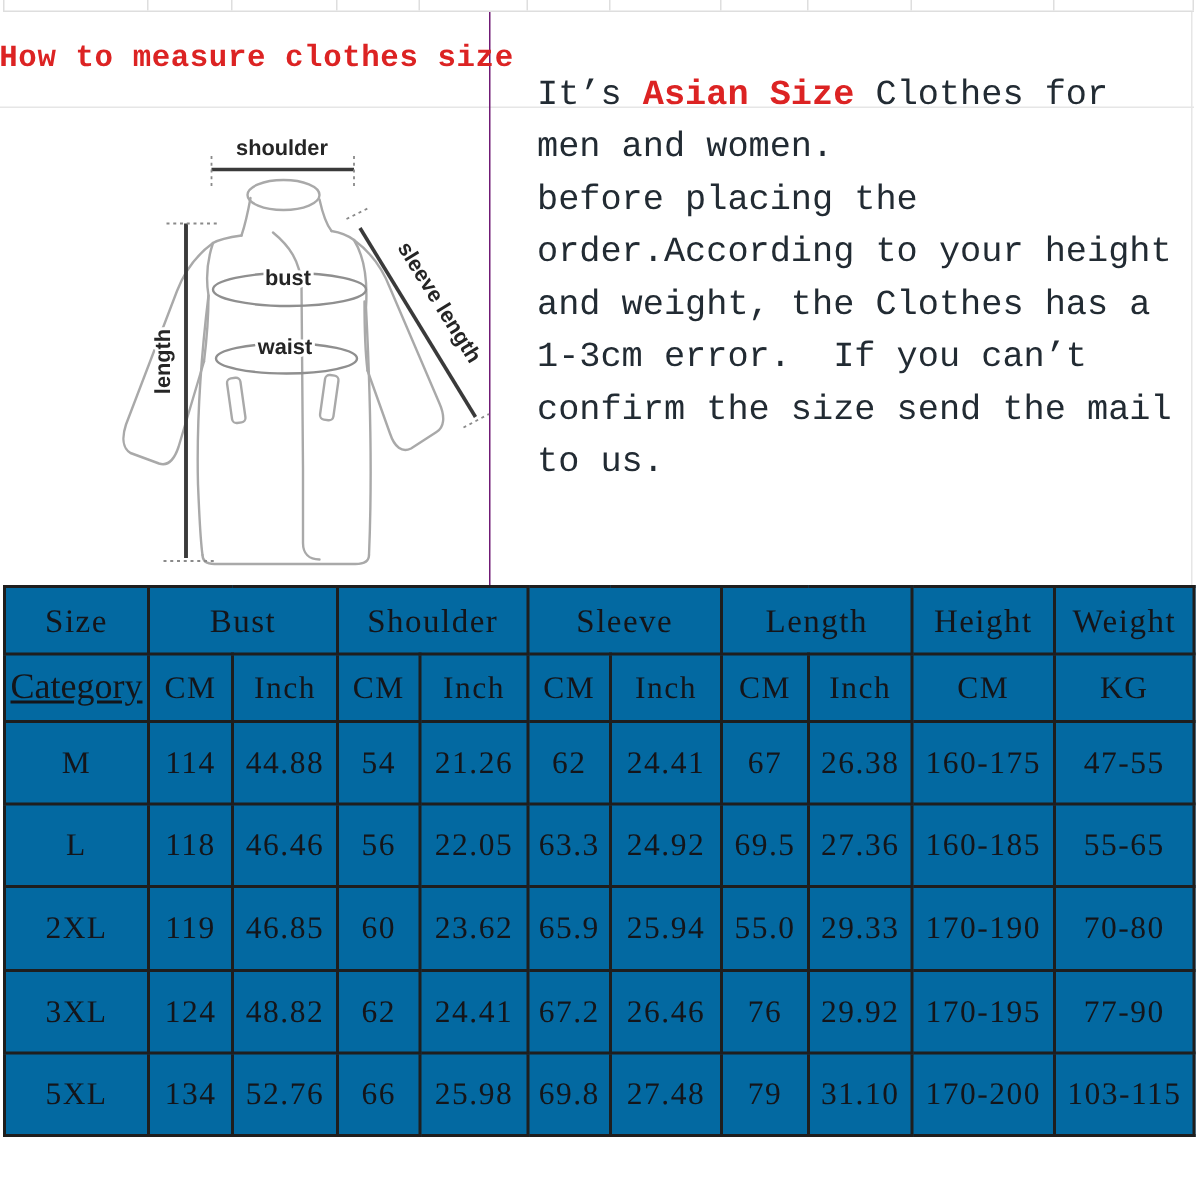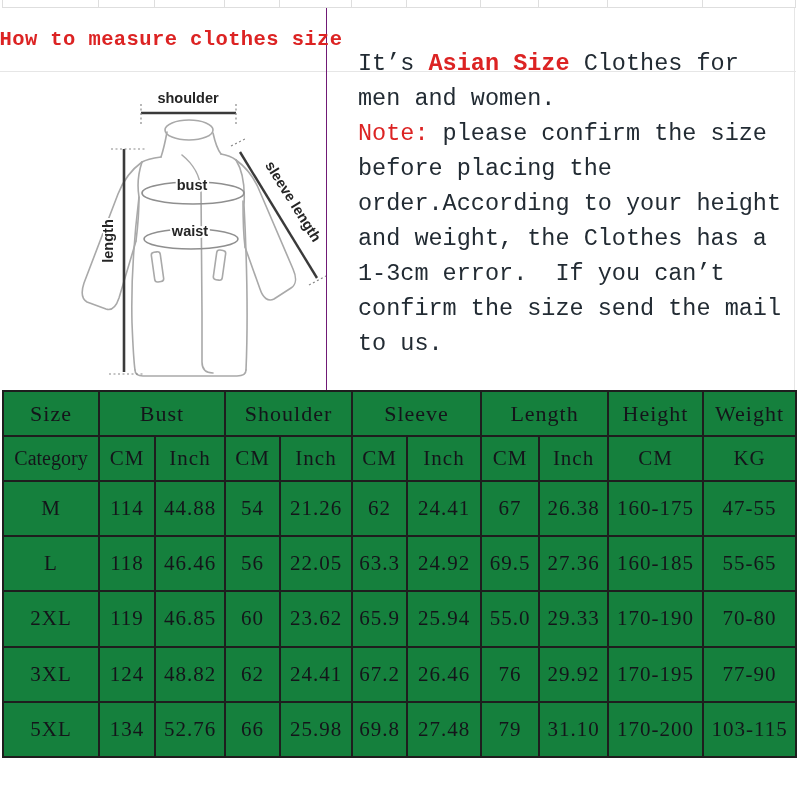--- a/index.html
+++ b/index.html
@@ -29,29 +29,29 @@
   .right-panel{position:absolute;left:352px;top:8px;width:443px;height:382px;
                border-right:1px solid #e6e6e6;box-sizing:border-box;
                padding:38px 19px 0 6px;z-index:1;}
   .note-line{font-family:"Liberation Mono",monospace;font-size:23.5px;line-height:35px;
              color:#222b33;white-space:pre;}
   .note-line .red{color:#dc2323;}
   .note-line .red.bold{font-weight:bold;}
 
   
   table.size-table{position:absolute;left:2px;top:390px;width:793px;height:368px;
-                   border-collapse:collapse;table-layout:fixed;z-index:1;background:#15803d;padding-left:29px;}
+                   border-collapse:collapse;table-layout:fixed;z-index:1;background:#0369a1;padding-left:29px;}
   .size-table th,.size-table td{border:2px solid #1e1e1e;text-align:center;vertical-align:middle;
                    font-family:"Liberation Serif",serif;color:#14151a;font-weight:normal;
                    letter-spacing:1px;padding:0;overflow:hidden;}
   .size-table thead tr{height:45px;}
   .size-table tbody tr{height:44px;}
   .size-table .grp{font-size:22px;}
   .size-table .sub{font-size:21px;}
-  .size-table .sub.cat{font-size:20px;letter-spacing:0;}
+  .size-table .sub.cat{font-size:24px;letter-spacing:0;text-decoration:underline;}
   .size-table td{font-size:21px;}
 
   
   .diagram{position:absolute;left:0;top:65px;width:352px;height:320px;}
   .coat{stroke:#a9a9a9;stroke-width:1.6;fill:none;stroke-linecap:round;stroke-linejoin:round;}
   .girth{stroke:#8f8f8f;stroke-width:1.6;fill:none;}
   .meas{stroke:#3a3a3a;fill:none;}
   .guide{stroke:#8a8a8a;stroke-width:1.2;stroke-dasharray:2,2.5;fill:none;}
   .dlabel{font-family:"Liberation Sans",sans-serif;font-weight:700;font-size:14.5px;
           fill:#252525;paint-order:stroke;stroke:#ffffff;stroke-width:4px;}
@@ -115,21 +115,20 @@
       <text class="dlabel" x="176" y="117" text-anchor="middle">bust</text>
       <text class="dlabel" x="174" y="163" text-anchor="middle">waist</text>
       <text class="dlabel" transform="translate(97,168) rotate(-90)" text-anchor="middle">length</text>
       <text class="dlabel" transform="translate(273,131) rotate(58)" text-anchor="middle">sleeve length</text>
     </svg>
   </div>
 
   <div class="right-panel">
     <div class="note-line"><span>It’s </span><span class="red bold">Asian Size</span><span> Clothes for</span></div>
     <div class="note-line"><span>men and women.</span></div>
-    <div class="note-line"><span class="red">Note:</span><span> please confirm the size</span></div>
     <div class="note-line"><span>before placing the</span></div>
     <div class="note-line"><span>order.According to your height</span></div>
     <div class="note-line"><span>and weight, the Clothes has a</span></div>
     <div class="note-line"><span>1-3cm error.  If you can’t</span></div>
     <div class="note-line"><span>confirm the size send the mail</span></div>
     <div class="note-line"><span>to us.</span></div>
   </div>
 
   <table class="size-table">
     <colgroup>

